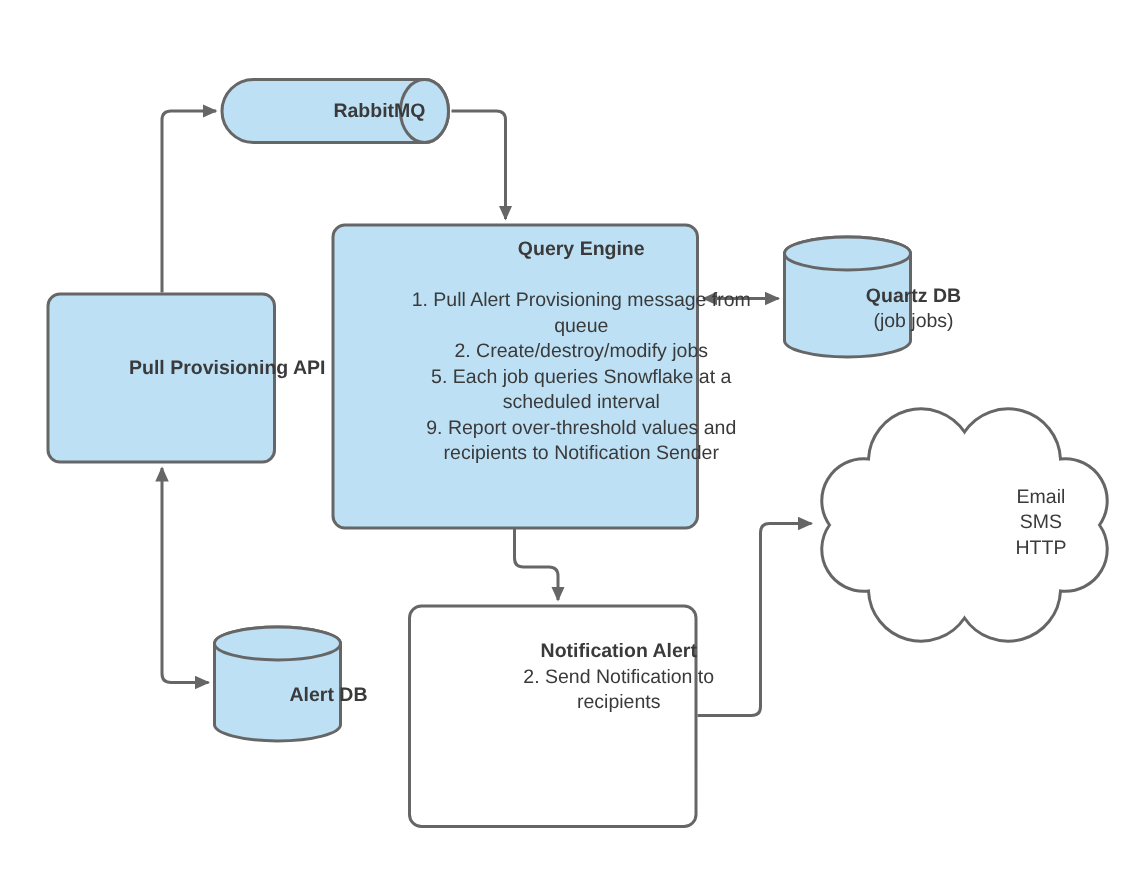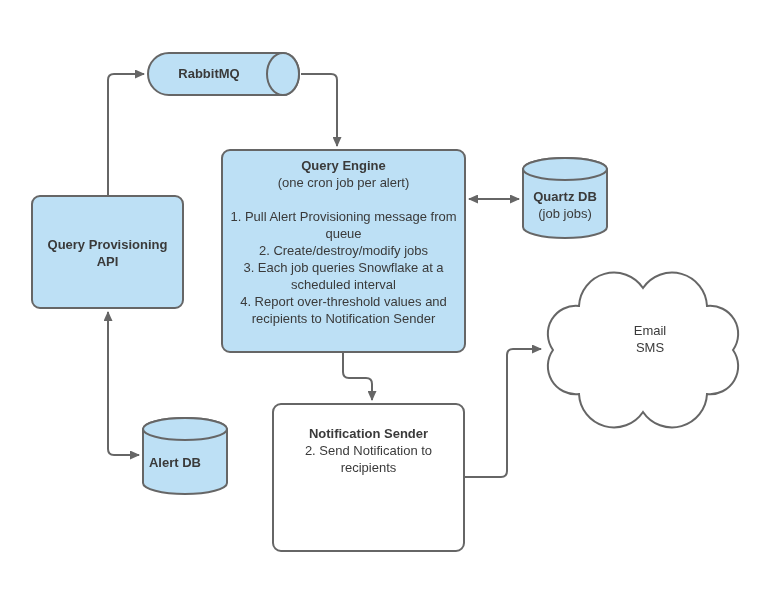--- a/index.html
+++ b/index.html
@@ -6,21 +6,21 @@
   .stage{
     position:relative;width:762px;height:591px;background:#ffffff;overflow:hidden;
     font-family:"Liberation Sans", sans-serif;color:#3a3a3a;
   }
   .stage svg{position:absolute;left:0;top:0;}
   .node-fill{fill:#bde0f5;stroke:#666666;stroke-width:2;}
   .white-fill{fill:#ffffff;stroke:#666666;stroke-width:2;}
   .edge{fill:none;stroke:#666666;stroke-width:2;}
   .lbl{
     position:absolute;font-size:13px;line-height:17px;text-align:center;
-    color:#3a3a3a;white-space:normal;
+    color:#3a3a3a;white-space:normal;margin-left:44px;
   }
   .bold{font-weight:bold;}
   .spacer{height:17px;}
 </style>
 </head>
 <body>
 
 <div class="stage">
 
   <svg width="762" height="591" viewBox="0 0 762 591">
@@ -55,42 +55,42 @@
 
     <rect class="white-fill" x="273" y="404" width="191" height="147" rx="8"></rect>
 
     <path class="white-fill" d="M 553 350 A 28 28 0 0 1 579 306 A 35 35 0 0 1 643 288 A 35 35 0 0 1 707 306
              A 28 28 0 0 1 733 350 A 28 28 0 0 1 707 394 A 35 35 0 0 1 643 412
              A 35 35 0 0 1 579 394 A 28 28 0 0 1 553 350 Z"></path>
   </svg>
 
   <div class="lbl bold" style="left:148px;top:65px;width:122px;">RabbitMQ</div>
 
-  <div class="lbl bold" style="left:37px;top:236px;width:141px;">Query Provisioning API</div>
+  <div class="lbl bold" style="left:37px;top:236px;width:141px;">Pull Provisioning API</div>
 
   <div class="lbl" style="left:227px;top:157px;width:233px;">
     <div class="bold">Query Engine</div>
-    <div>(one cron job per alert)</div>
     <div class="spacer"></div>
     <div>1. Pull Alert Provisioning message from queue</div>
     <div>2. Create/destroy/modify jobs</div>
-    <div>3. Each job queries Snowflake at a scheduled interval</div>
-    <div>4. Report over-threshold values and recipients to Notification Sender</div>
+    <div>5. Each job queries Snowflake at a scheduled interval</div>
+    <div>9. Report over-threshold values and recipients to Notification Sender</div>
   </div>
 
   <div class="lbl" style="left:523px;top:188px;width:84px;">
     <div class="bold">Quartz DB</div>
     <div>(job jobs)</div>
   </div>
 
   <div class="lbl bold" style="left:133px;top:454px;width:84px;">Alert DB</div>
 
   <div class="lbl" style="left:280px;top:425px;width:177px;">
-    <div class="bold">Notification Sender</div>
+    <div class="bold">Notification Alert</div>
     <div>2. Send Notification to recipients</div>
   </div>
 
   <div class="lbl" style="left:595px;top:322px;width:110px;">
     <div>Email</div>
     <div>SMS</div>
+    <div>HTTP</div>
   </div>
 
 </div>
 
 </body></html>

